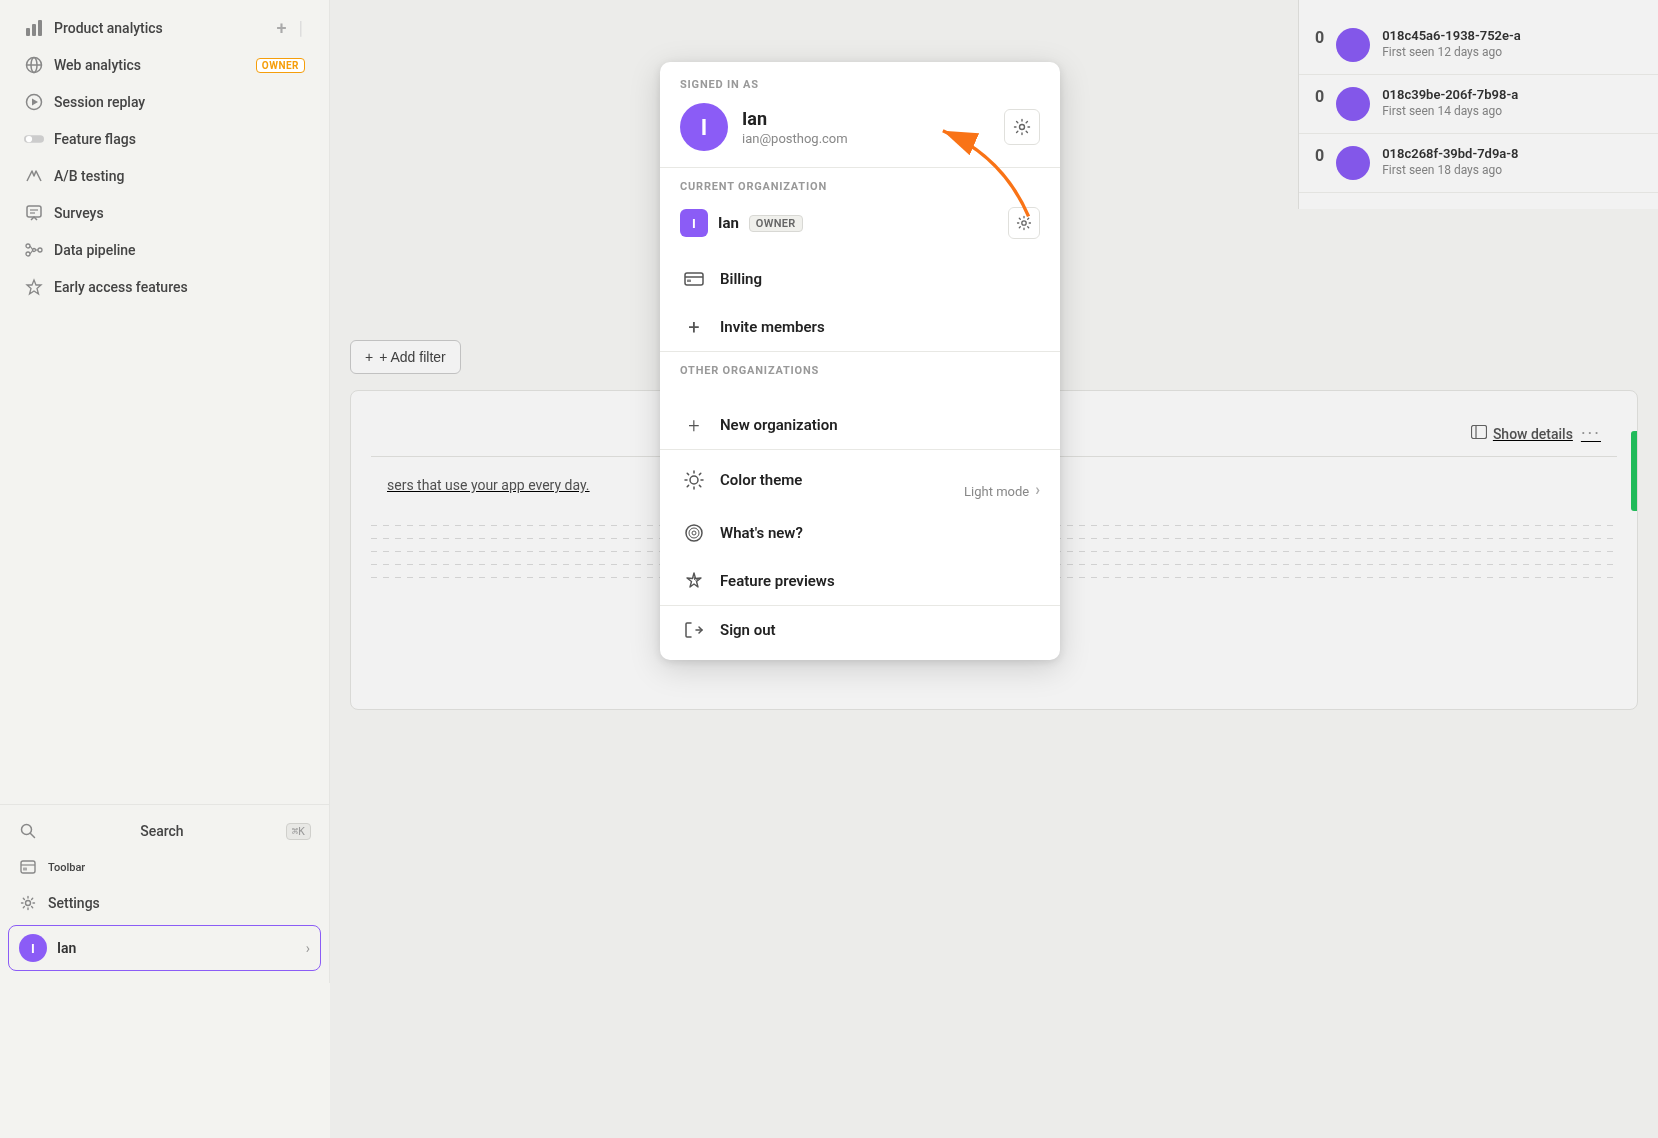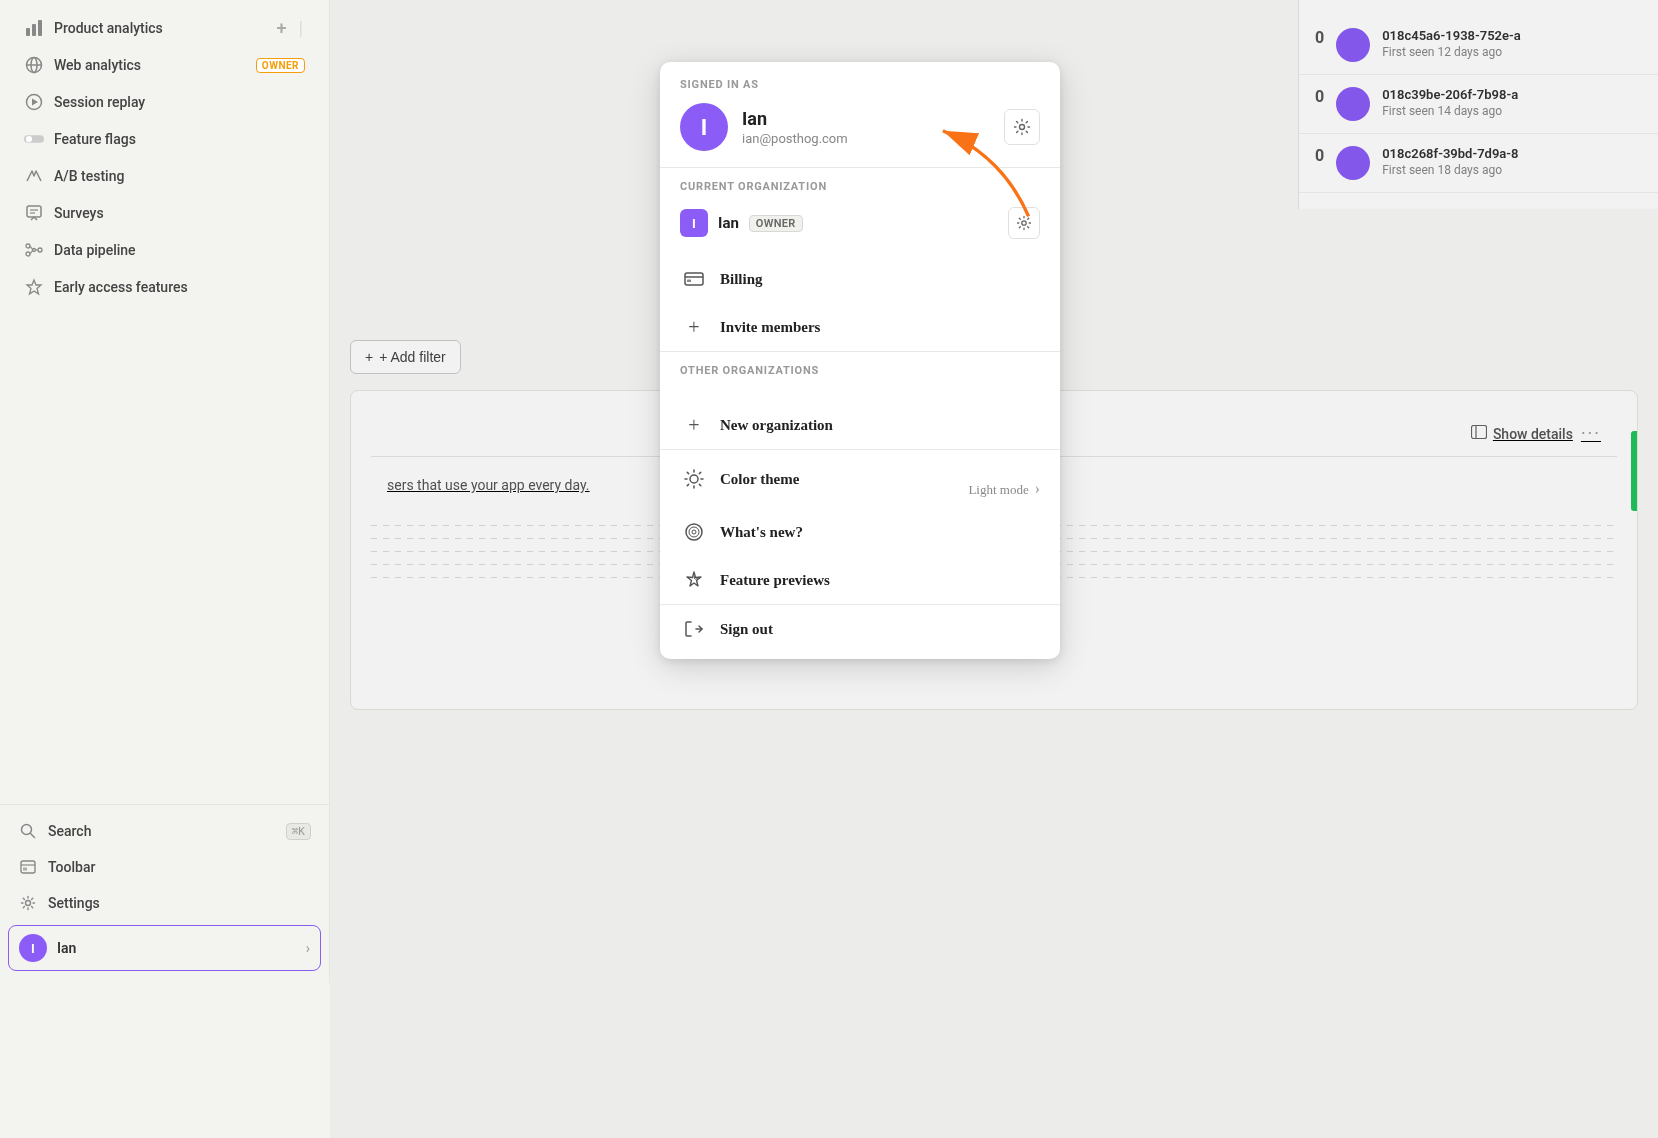--- a/index.html
+++ b/index.html
@@ -81,20 +81,21 @@
     .sidebar-bottom-item {
       display: flex;
       align-items: center;
       padding: 8px 10px;
       cursor: pointer;
       border-radius: 6px;
       color: #555;
       font-size: 14px;
       font-weight: 500;
       gap: 10px;
+      text-align: center;
     }
 
     .sidebar-bottom-item .item-icon {
       width: 20px;
       height: 20px;
       display: flex;
       align-items: center;
       justify-content: center;
       color: #888;
       flex-shrink: 0;
@@ -455,21 +456,20 @@
 
     .menu-item {
       display: flex;
       align-items: center;
       gap: 12px;
       padding: 10px 20px;
       cursor: pointer;
       font-size: 15px;
       font-weight: 600;
       color: #222;
-      font-family: Liberation Serif, serif;
     }
 
     .menu-item-icon {
       width: 28px;
       height: 28px;
       display: flex;
       align-items: center;
       justify-content: center;
       color: #555;
       font-size: 18px;
@@ -616,21 +616,21 @@
     </div>
 
     <div class="sidebar-bottom-item">
       <span class="item-icon">
         <svg width="16" height="16" viewBox="0 0 16 16" fill="none">
           <rect x="1" y="2" width="14" height="12" rx="2" stroke="#888" stroke-width="1.4" fill="none"></rect>
           <line x1="1" y1="6" x2="15" y2="6" stroke="#888" stroke-width="1.2"></line>
           <rect x="3" y="8.5" width="4" height="3" rx="0.5" fill="#aaa"></rect>
         </svg>
       </span>
-      <span style="font-size:14px;font-weight:500;color:#444;">Toolbar</span>
+      <span style="font-size:11px;font-weight:500;color:#444;">Toolbar</span>
     </div>
 
     <div class="sidebar-bottom-item">
       <span class="item-icon">
         <svg width="16" height="16" viewBox="0 0 16 16" fill="none">
           <circle cx="8" cy="8" r="2.5" stroke="#888" stroke-width="1.4" fill="none"></circle>
           <path d="M8 1.5 L8 3M8 13 L8 14.5M14.5 8 L13 8M3 8 L1.5 8M12.7 3.3 L11.6 4.4M4.4 11.6 L3.3 12.7M12.7 12.7 L11.6 11.6M4.4 4.4 L3.3 3.3" stroke="#888" stroke-width="1.4" stroke-linecap="round"></path>
         </svg>
       </span>
       <span style="font-size:14px;font-weight:500;color:#444;">Settings</span>

